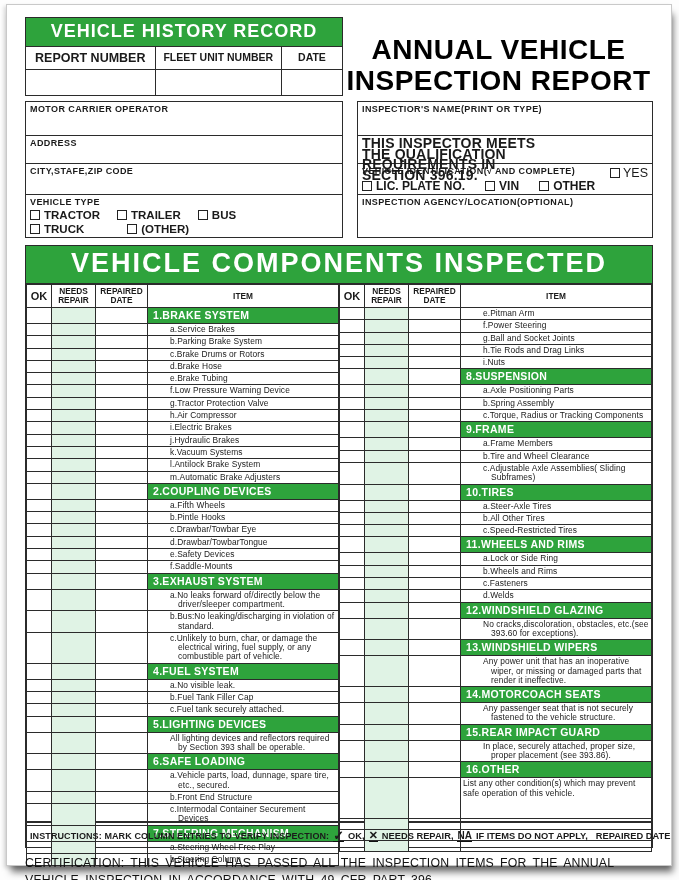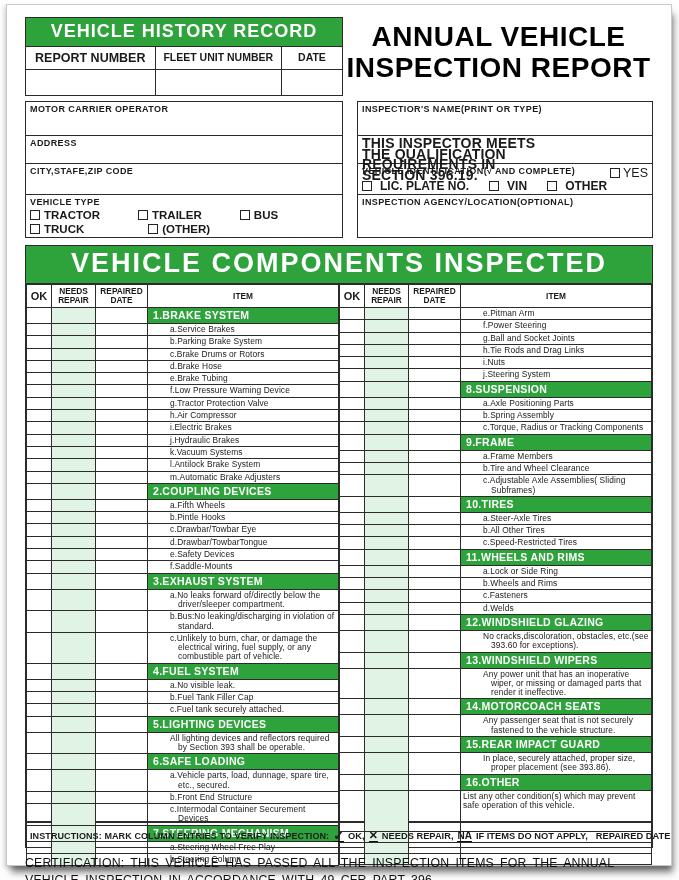--- a/index.html
+++ b/index.html
@@ -9,21 +9,21 @@
   }
   *{box-sizing:border-box;margin:0;padding:0;}
   html,body{width:679px;height:880px;background:#fdfdfd;font-family:"Liberation Sans",sans-serif;color:#1a1a1a;}
   .page{
     position:absolute;left:6px;top:4px;width:666px;height:862px;background:#ffffff;
     border:1px solid #c9c9c9;
     box-shadow:3px 8px 7px -2px rgba(0,0,0,.55), -2px 2px 4px rgba(0,0,0,.15);
     padding:12px 18px 8px 18px;
   }
   
-  .top-row{display:flex;gap:1px;}
+  .top-row{display:flex;gap:1px;align-items:flex-end;}
   .history{width:318px;border:1px solid var(--line);}
   .history-banner{background:var(--green);color:#fff;font-weight:bold;font-size:18px;letter-spacing:1px;text-align:center;padding:3px 0 4px;border-bottom:1px solid var(--line);}
   .history-cols{display:flex;}
   .history-cols .hcol{border-right:1px solid var(--line);text-align:center;font-weight:bold;padding:4px 0;}
   .history-cols .hcol:last-child{border-right:none;}
   .hcol.c1{width:41%;font-size:12.5px;}
   .hcol.c2{width:40%;font-size:10.5px;}
   .hcol.c3{width:19%;font-size:10.5px;}
   .history-blank{display:flex;height:26px;border-top:1px solid var(--line);}
   .history-blank .bcol{border-right:1px solid var(--line);}
@@ -31,29 +31,29 @@
   .title-block{flex:1;text-align:center;padding-top:4px;}
   .title-block div{font-size:28px;font-weight:800;line-height:31px;letter-spacing:.5px;color:#000000;}
   
   .info-row{display:flex;gap:14px;margin-top:5px;}
   .info-box{border:1px solid var(--line);width:318px;display:flex;flex-direction:column;}
   .info-box.right{flex:1;}
   .fieldset{border-bottom:1px solid var(--line);padding:2px 4px;}
   .fieldset:last-child{border-bottom:none;flex:1;}
   .flabel{font-size:9px;font-weight:bold;letter-spacing:.4px;}
   .f-op{height:34px;} .f-ad{height:28px;} .f-ci{height:31px;} .f-vt{height:45px;}
-  .cbrow{display:flex;align-items:center;gap:24px;margin-top:2px;}
+  .cbrow{display:flex;align-items:center;gap:3px;margin-top:2px;}
   .cbitem{display:flex;align-items:center;gap:4px;font-size:11.5px;font-weight:bold;}
   .cb{display:inline-block;width:10px;height:10px;border:1.3px solid #222;background:#fff;flex:0 0 auto;}
   .vt1 .cbitem{margin-right:14px;}
   .qualline{display:flex;align-items:flex-end;gap:8px;}
   .qual-text{font-size:14px;font-weight:bold;letter-spacing:.2px;line-height:10.5px;max-width:205px;}
   .yesitem{font-size:12.5px;font-weight:normal;display:flex;align-items:center;gap:3px;margin-left:40px;}
   .idrow{display:flex;align-items:center;margin-top:3px;gap:4px;}
-  .idrow .cbitem{font-size:12px;margin-right:16px;gap:8px;}
+  .idrow .cbitem{font-size:12px;margin-right:16px;}
   .f-q{height:28px;} .f-id{height:31px;} .f-ag{height:45px;}
   
   .comp-banner{margin-top:7px;background:var(--green);border:1px solid var(--line);color:#fff;text-align:center;font-size:27px;font-weight:800;letter-spacing:2px;padding:2px 0 4px;}
   
   .comp-wrap{display:flex;height:538px;border-left:1px solid var(--line);border-right:1px solid var(--line);border-bottom:1px solid var(--line);}
   table.comp{width:50%;height:100%;border-collapse:collapse;table-layout:fixed;}
   table.comp th,table.comp td{border:1px solid var(--line);padding:0;}
   table.comp th{font-size:8.3px;font-weight:bold;line-height:9px;padding:2px 0;}
   table.comp th.c-ok{font-size:11px;}
   col.ok{width:25px;} col.nr{width:44px;} col.rd{width:52px;}
@@ -556,28 +556,20 @@
             <td class="c-rd"></td>
             <td class="c-item">
               <div class="itext">i.Nuts</div>
             </td>
           </tr>
           <tr>
             <td class="c-ok"></td>
             <td class="c-nr"></td>
             <td class="c-rd"></td>
             <td class="c-item">
-              <div class="itext">j.Steering System</div>
-            </td>
-          </tr>
-          <tr>
-            <td class="c-ok"></td>
-            <td class="c-nr"></td>
-            <td class="c-rd"></td>
-            <td class="c-item">
               <div class="secbar">8.SUSPENSION</div>
             </td>
           </tr>
           <tr>
             <td class="c-ok"></td>
             <td class="c-nr"></td>
             <td class="c-rd"></td>
             <td class="c-item">
               <div class="itext">a.Axle Positioning Parts</div>
             </td>

